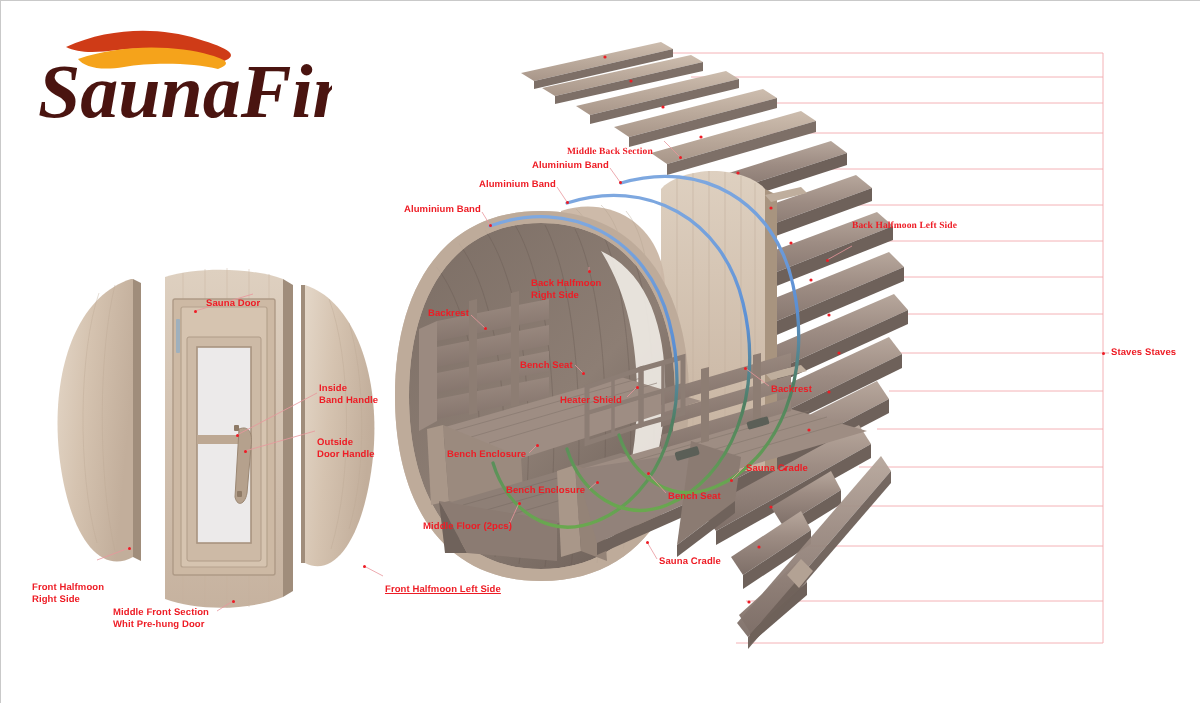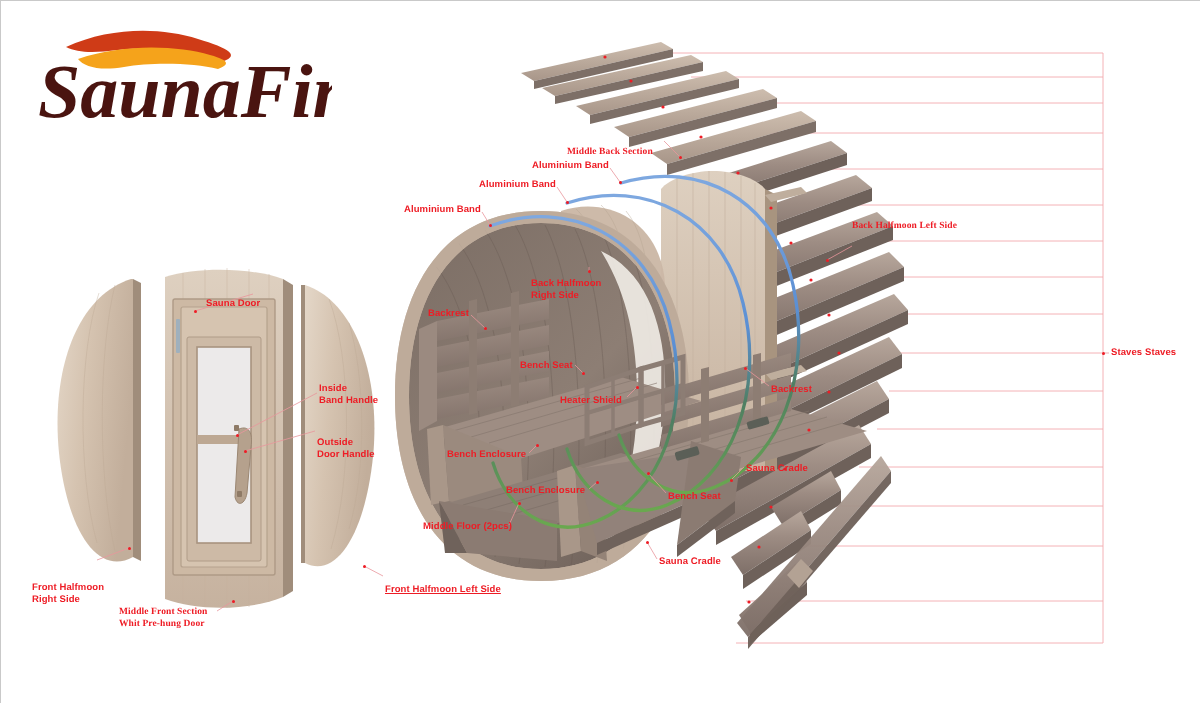--- a/index.html
+++ b/index.html
@@ -474,20 +474,20 @@
       <div class="dot" style="left: 192.5px; top: 308.5px;"></div>
       <div class="lbl" style="left: 318px; top: 382px;">Inside
 Band Handle</div>
       <div class="dot" style="left: 234.5px; top: 432.5px;"></div>
       <div class="lbl" style="left: 316px; top: 436px;">Outside
 Door Handle</div>
       <div class="dot" style="left: 242.5px; top: 448.5px;"></div>
       <div class="lbl" style="left: 31px; top: 553px; margin-top: 28px;">Front Halfmoon
 Right Side</div>
       <div class="dot" style="left: 126.5px; top: 545.5px;"></div>
-      <div class="lbl" style="left: 118px; top: 606px; font-family: Liberation Serif, serif;">Middle Front Section
+      <div class="lbl" style="left: 112px; top: 606px;">Middle Front Section
 Whit Pre-hung Door</div>
       <div class="dot" style="left: 230.5px; top: 598.5px;"></div>
       <div class="lbl" style="left: 384px; top: 583px; text-decoration: underline;">Front Halfmoon Left Side</div>
       <div class="dot" style="left: 361.5px; top: 563.5px;"></div>
     </div>
 
 </div>
 
 </body></html>

